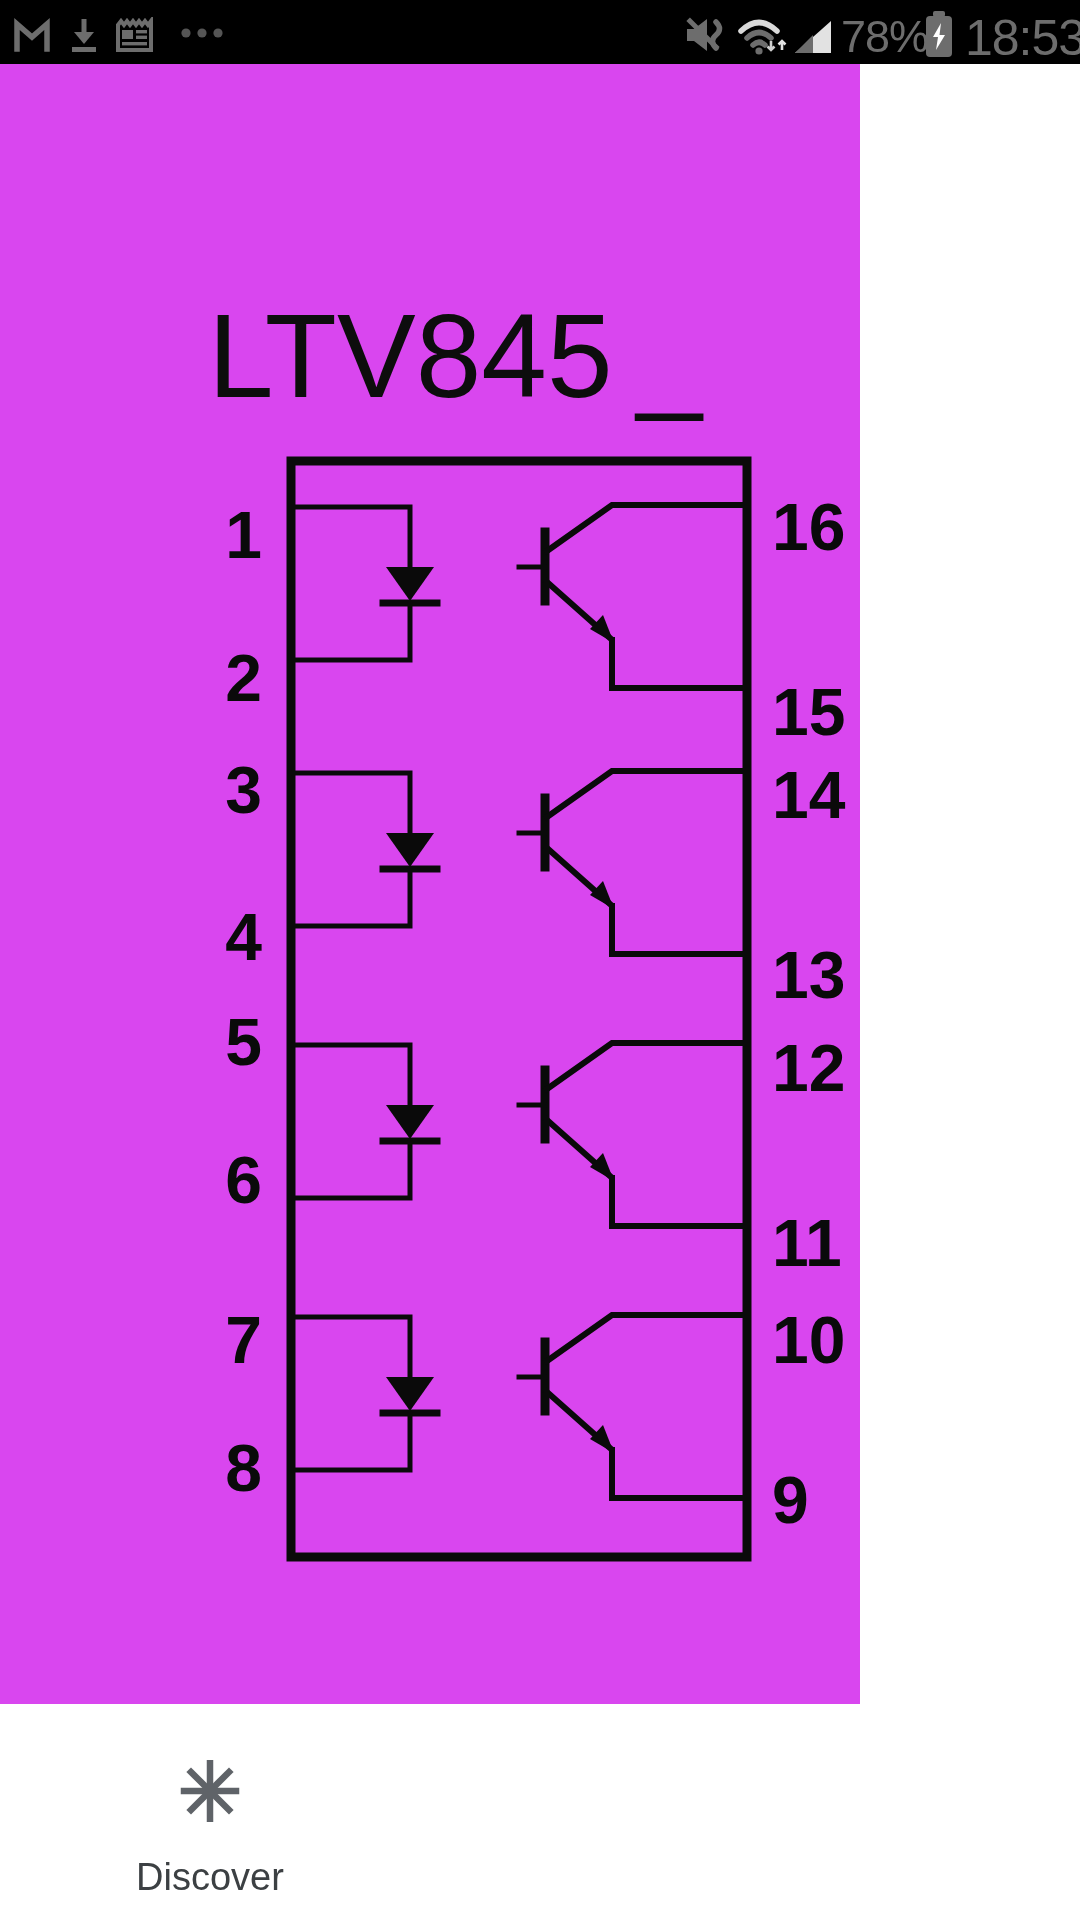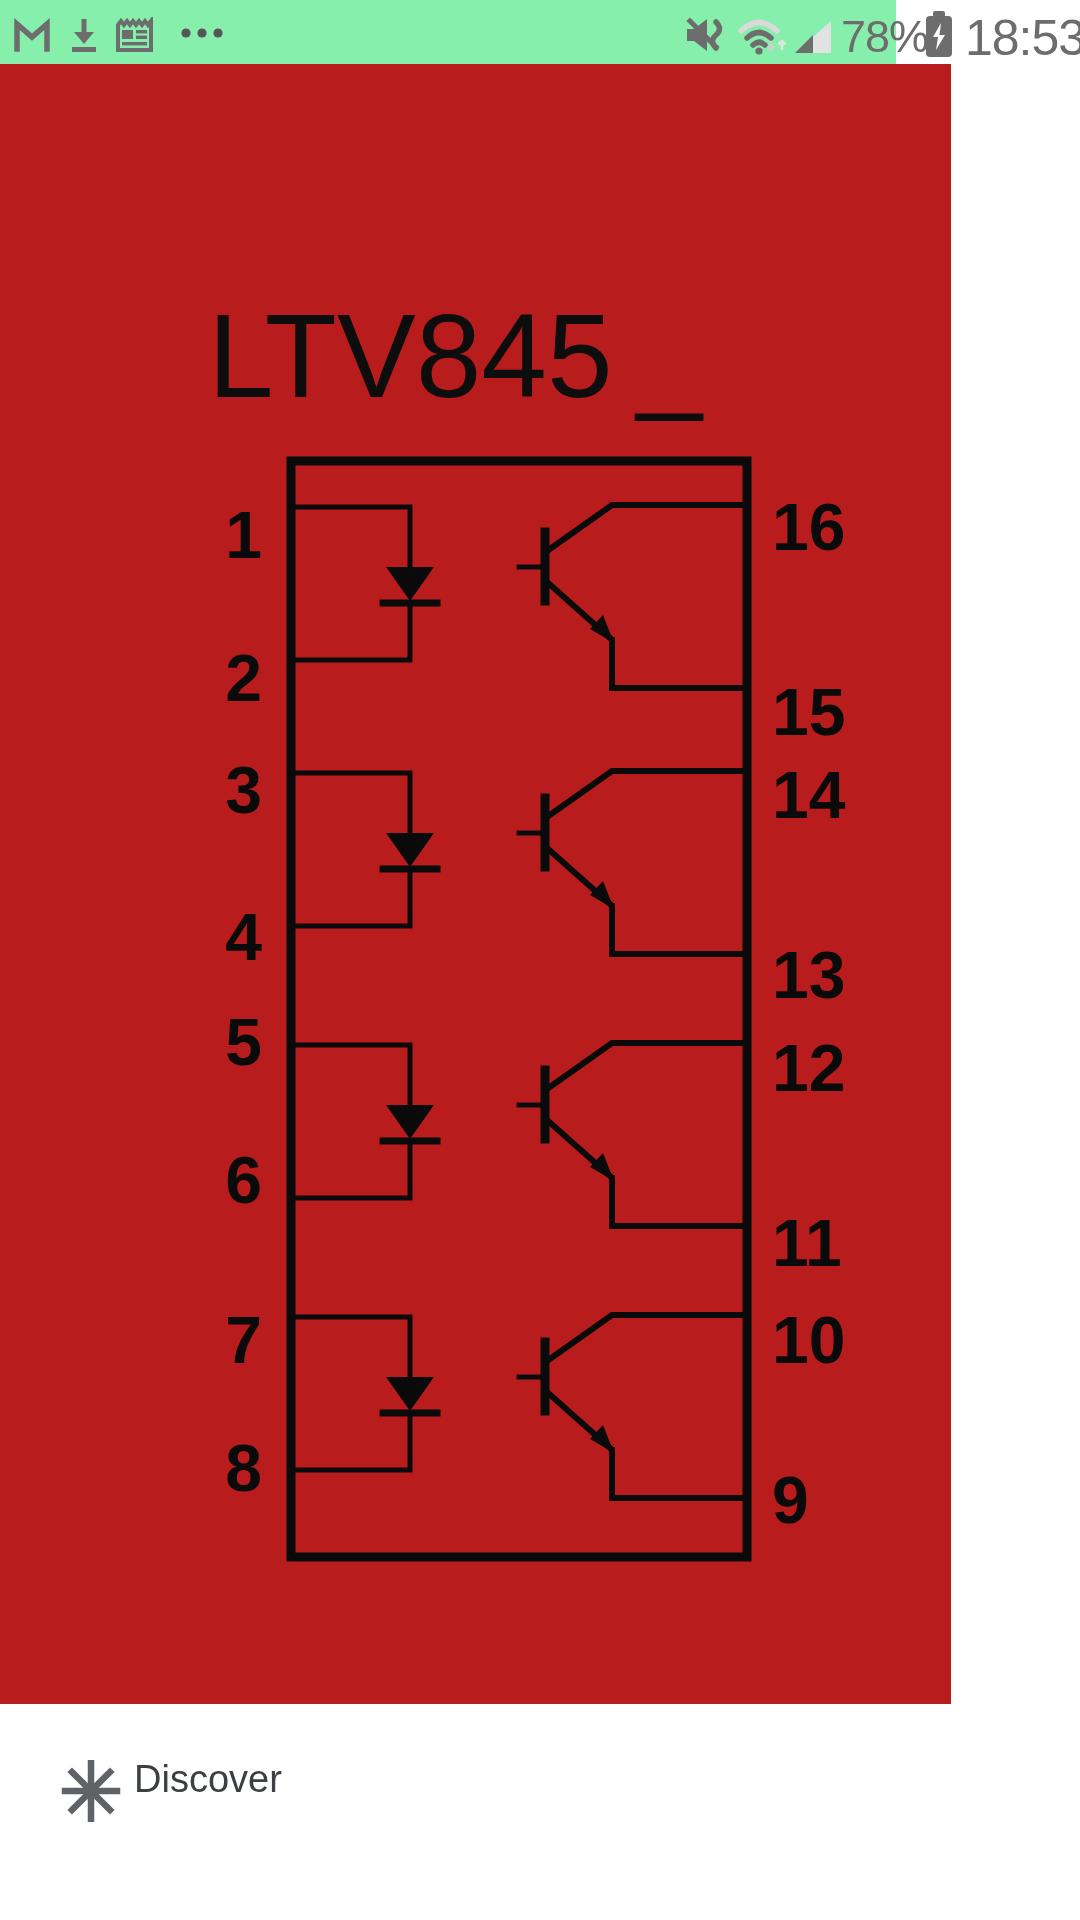--- a/index.html
+++ b/index.html
@@ -1,37 +1,37 @@
 <!DOCTYPE html>
 <html><head>
 <meta charset="utf-8">
 <style>
   * { margin:0; padding:0; box-sizing:border-box; }
   html,body { width:1080px; height:1920px; background:#ffffff; overflow:hidden;
               font-family:"Liberation Sans", sans-serif; }
   .screen { position:relative; width:1080px; height:1920px; background:#fff; }
 
   
-  .status-bar { position:absolute; top:0; left:0; width:896px; height:64px; background:#86efac; }
+  .status-bar { position:absolute; top:0; left:0; width:1080px; height:64px; background:#000000; }
   .sb-abs { position:absolute; }
   .sb-text { color:#6d6d6d; font-size:45px; line-height:1; letter-spacing:-1px; }
 
   
-  .image-area { position:absolute; top:64px; left:0; width:951px; height:1640px; background:#b91c1c; }
+  .image-area { position:absolute; top:64px; left:0; width:860px; height:1640px; background:#d946ef; }
   .doc-title { position:absolute; left:208px; top:233px; font-size:118px; line-height:118px;
                color:#0d0d0d; letter-spacing:0px; white-space:nowrap; }
   .title-suffix { margin-left:24px; }
   .schematic-wrap { position:absolute; left:0; top:351px; width:1080px; height:1250px; }
   .schematic-wrap svg { display:block; }
   .pin-num { font-family:"Liberation Sans", sans-serif; font-size:66px; font-weight:700; fill:#0a0a0a; }
 
   
   .bottom-nav { position:absolute; left:0; bottom:0; width:1080px; height:215px; background:#fff; }
-  .nav-item { position:absolute; top:55px; width:300px; display:flex; flex-direction:row;
-              align-items:flex-start; gap:12px; cursor:pointer; }
+  .nav-item { position:absolute; top:55px; width:300px; display:flex; flex-direction:column;
+              align-items:center; gap:36px; cursor:pointer; }
   .nav-item .nv-icon { width:62px; height:62px; }
   .nav-label { font-size:38px; color:#3c4043; line-height:1; }
 </style>
 </head>
 <body>
 
 <div class="screen">
 
   <div class="status-bar">
 

